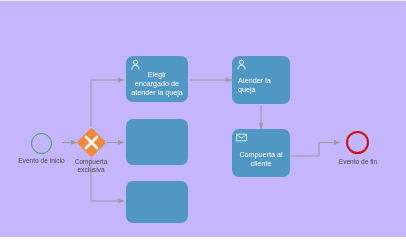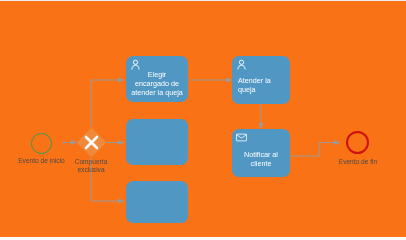--- a/index.html
+++ b/index.html
@@ -7,21 +7,21 @@
     padding: 0;
     background: #ffffff;
   }
   body {
     font-family: "Liberation Sans", sans-serif;
   }
   #canvas {
     position: relative;
     width: 406px;
     height: 237px;
-    background: #f97316;
+    background: #c4b5fd;
     overflow: hidden;
     border-top: 1px solid #ececec;
     box-sizing: border-box;
   }
   #flow-svg {
     position: absolute;
     left: 0;
     top: 0;
     width: 406px;
     height: 237px;
@@ -159,20 +159,20 @@
       <path d="M2.1,11 C2.1,7.9 4,6.9 6,6.9 C8,6.9 9.9,7.9 9.9,11" fill="none" stroke="#ffffff" stroke-width="1" stroke-linecap="round"></path>
     </svg>
     <span class="task-label left" style="white-space:pre-line; padding-top:10px;">Atender la queja</span>
   </div>
 
   <div class="node task" style="left:232px; top:128px; width:58px; height:48px;">
     <svg class="task-icon" viewBox="0 0 14 11">
       <rect x="0.6" y="1.2" width="12.8" height="8.6" rx="0.6" fill="none" stroke="#ffffff" stroke-width="1"></rect>
       <path d="M0.6,1.8 L7,6.3 L13.4,1.8" fill="none" stroke="#ffffff" stroke-width="1" stroke-linejoin="round"></path>
     </svg>
-    <span class="task-label" style="white-space:pre-line; padding-top:11px;">Notificar al
+    <span class="task-label" style="white-space:pre-line; padding-top:11px;">Compuerta al
 cliente</span>
   </div>
 
   <div class="node event end" style="left:346px; top:130px; width:23px; height:23px;"></div>
   <div class="ext-label" style="left:327px; top:157px; width:62px;">Evento de fin</div>
 
 </div>
 
 </body></html>

